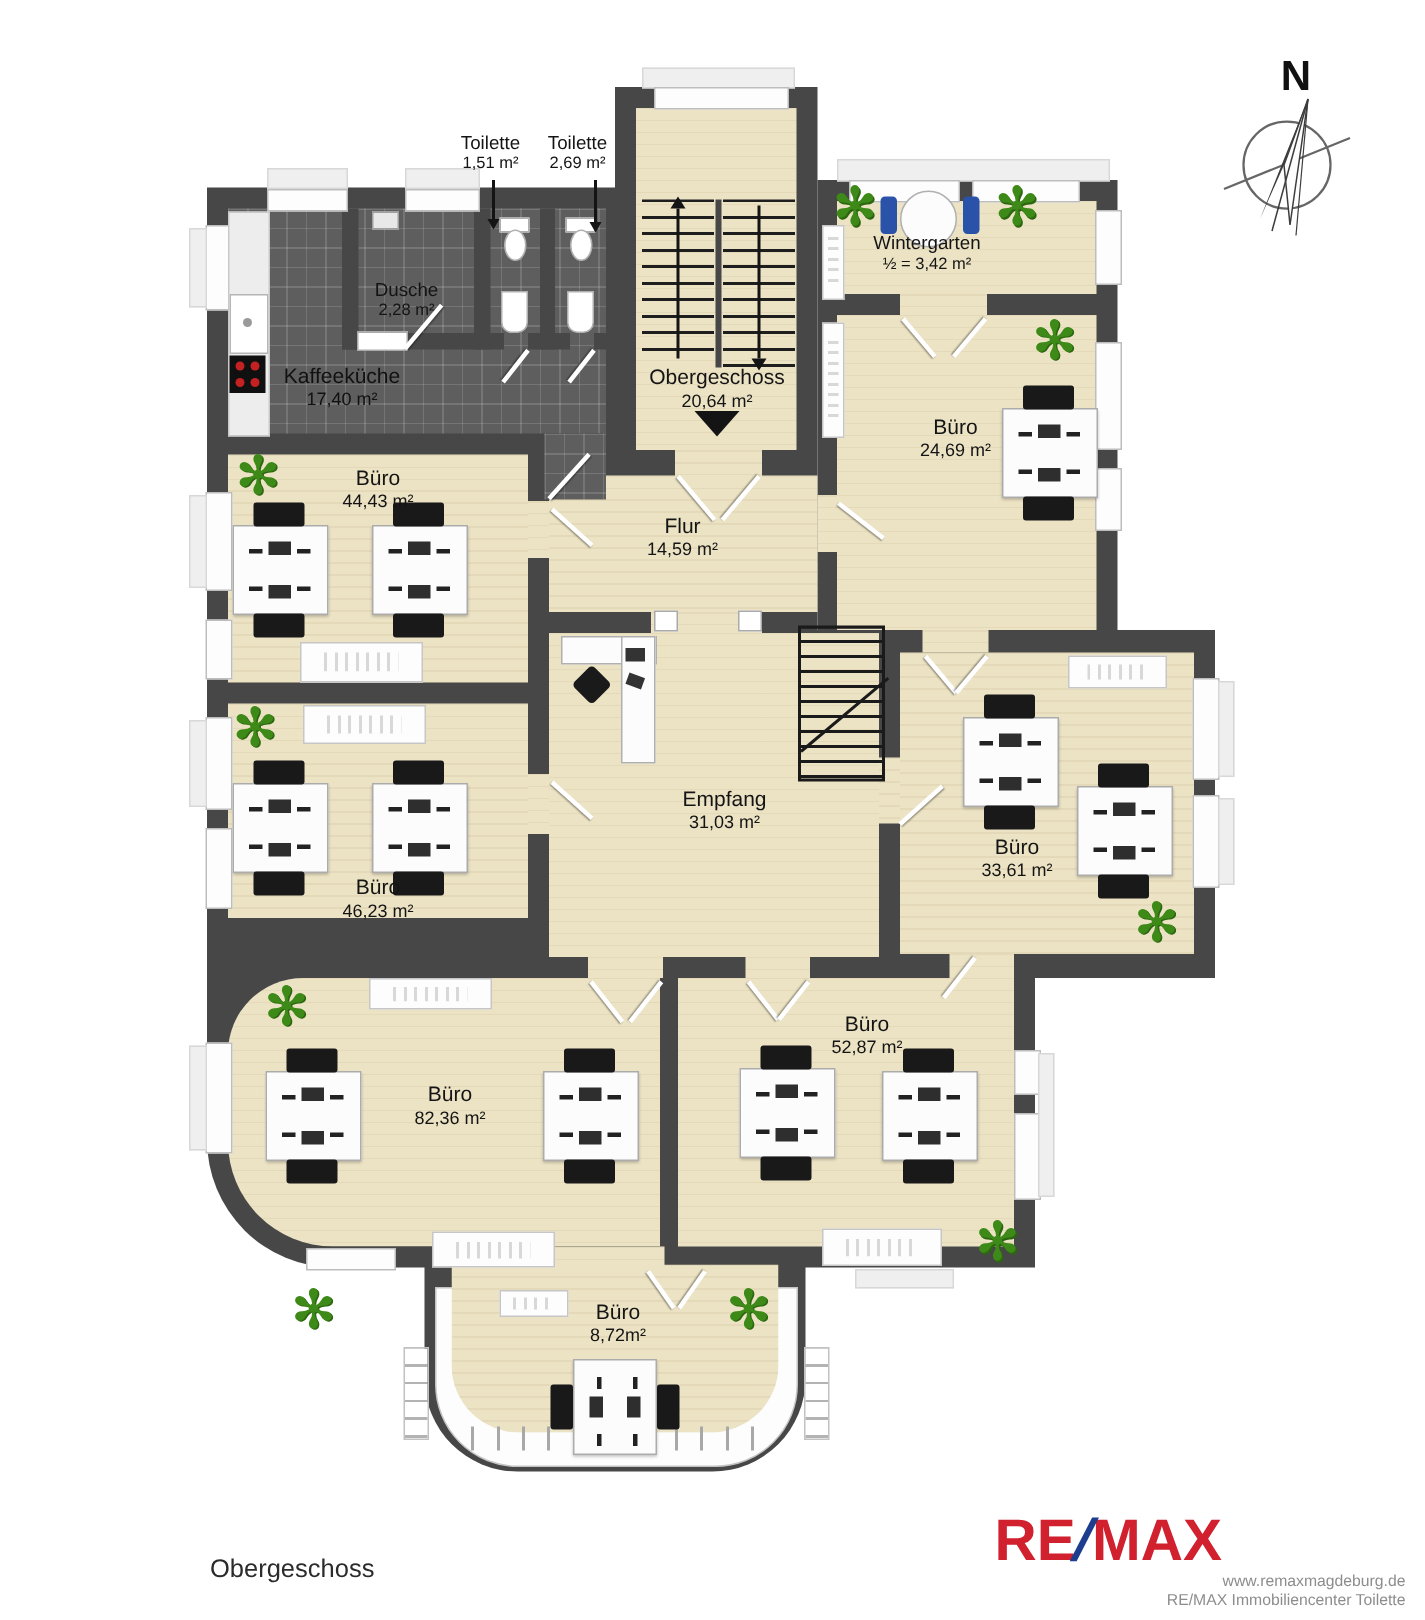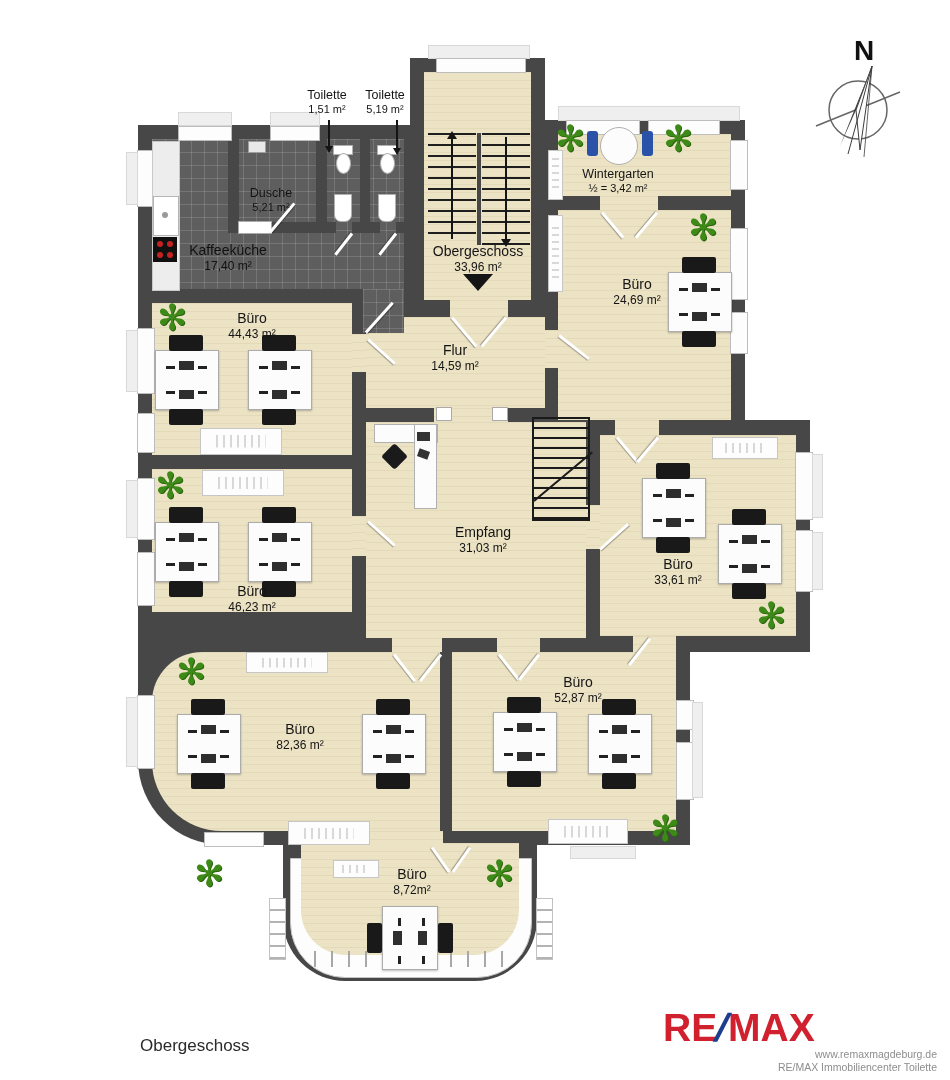--- a/index.html
+++ b/index.html
@@ -274,35 +274,35 @@
   <div class="tri-dn-t" style="left:325px;top:146px"></div>
   <div class="aline" style="left:396px;top:120px;height:29px"></div>
   <div class="tri-dn-t" style="left:393px;top:148px"></div>
 
   <div class="rl sm" style="left:327px;top:88px">
     <div class="n">Toilette</div>
     <div class="a">1,51 m²</div>
   </div>
   <div class="rl sm" style="left:385px;top:88px">
     <div class="n">Toilette</div>
-    <div class="a">5,19 m²</div>
+    <div class="a">2,69 m²</div>
   </div>
   <div class="rl sm" style="left:271px;top:186px">
     <div class="n">Dusche</div>
-    <div class="a">5,21 m²</div>
+    <div class="a">2,28 m²</div>
   </div>
   <div class="rl" style="left:228px;top:242px;color:#f2f2f2;text-shadow:0 0 2px #000">
     <div class="n" style="color:#111;text-shadow:none">Kaffeeküche</div>
     <div class="a" style="color:#111;text-shadow:none">17,40 m²</div>
   </div>
   <div class="rl" style="left:478px;top:243px">
     <div class="n">Obergeschoss</div>
-    <div class="a">33,96 m²</div>
-  </div>
-  <div class="rl sm" style="left:618px;top:167px">
+    <div class="a">20,64 m²</div>
+  </div>
+  <div class="rl sm" style="left:618px;top:155px">
     <div class="n">Wintergarten</div>
     <div class="a">½ = 3,42 m²</div>
   </div>
   <div class="rl" style="left:637px;top:276px">
     <div class="n">Büro</div>
     <div class="a">24,69 m²</div>
   </div>
   <div class="rl" style="left:252px;top:310px">
     <div class="n">Büro</div>
     <div class="a">44,43 m²</div>

